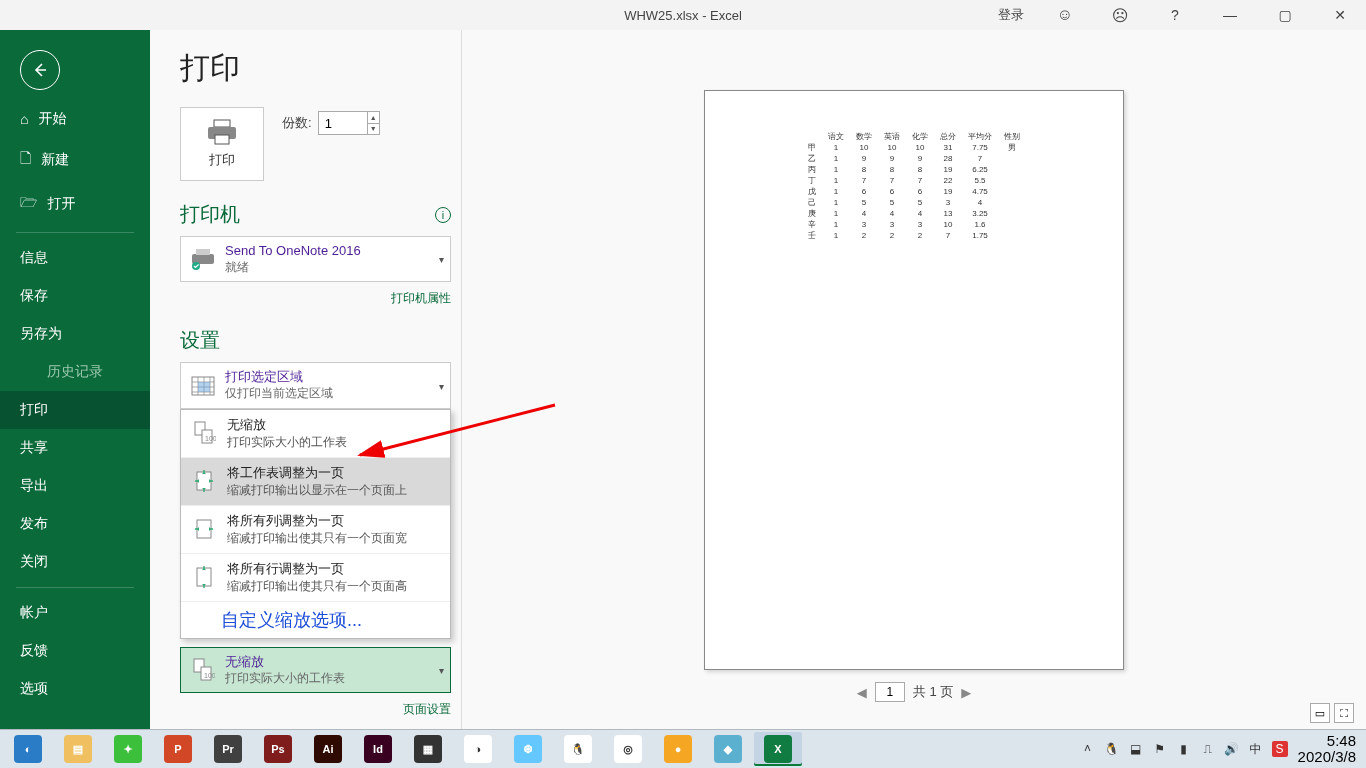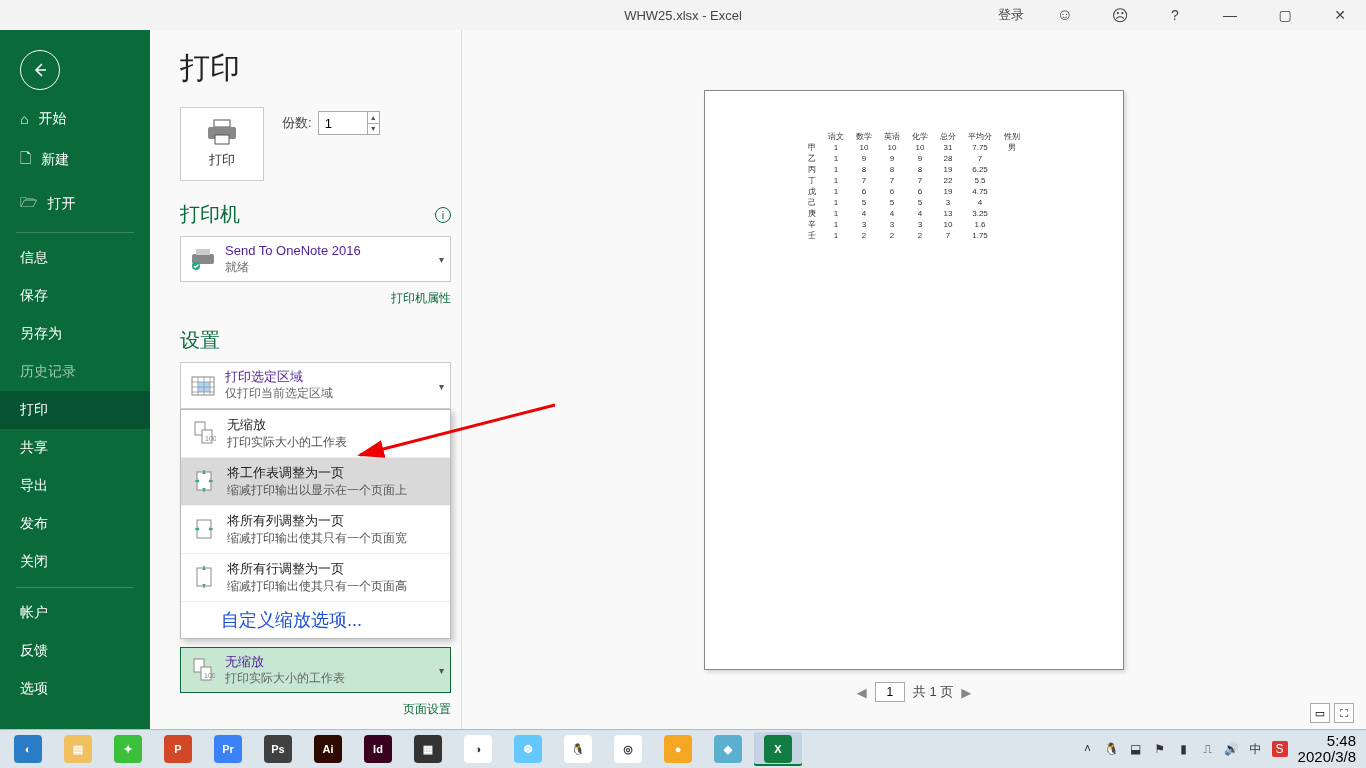--- a/index.html
+++ b/index.html
@@ -11,21 +11,21 @@
 .titlebar .right { margin-left: auto; display: flex; align-items: center; gap: 15px; padding-right: 6px; }
 .titlebar .tbtn { width: 40px; height: 28px; display: flex; align-items: center; justify-content: center; font-size: 14px; color: #444; cursor: pointer; }
 .titlebar .tbtn.face { font-size: 16px; }
 .titlebar .login { font-size: 13px; color: #444; padding: 0 6px; cursor: pointer; }
 
 
 .backstage { display: flex; height: 699px; }
 .sidebar { width: 150px; background: #0a6a3a; color: #fff; display: flex; flex-direction: column; padding-top: 10px; }
 .sidebar .back { width: 40px; height: 40px; margin: 10px 0 10px 20px; border: 1.5px solid #fff; border-radius: 50%; display: flex; align-items: center; justify-content: center; cursor: pointer; }
 .sidebar .item { padding: 10px 20px; font-size: 14px; cursor: pointer; display: flex; align-items: center; gap: 10px; }
-.sidebar .item.dim { color: #9bc8ad; }
+.sidebar .item.dim { color: #9bc8ad; justify-content: center; }
 .sidebar .item.active { background: #075230; }
 .sidebar .sep { height: 1px; background: rgba(255,255,255,0.2); margin: 6px 16px; }
 
 
 .main { flex: 1; background: #f9f9f9; display: flex; }
 .printcol { width: 312px; padding: 18px 10px 18px 30px; border-right: 1px solid #ddd; }
 .printcol h1 { font-size: 30px; font-weight: 300; color: #222; margin-bottom: 18px; }
 
 .printbtnrow { display: flex; align-items: flex-start; gap: 18px; }
 .printbtn { width: 84px; height: 74px; border: 1px solid #ccc; background: #fff; display: flex; flex-direction: column; align-items: center; justify-content: center; gap: 6px; cursor: pointer; }
@@ -442,24 +442,24 @@
       <div class="tb">
         <div class="appicon" style="background: rgb(240, 192, 96);">▤</div>
       </div>
       <div class="tb">
         <div class="appicon" style="background: rgb(60, 192, 60);">✦</div>
       </div>
       <div class="tb">
         <div class="appicon" style="background: rgb(210, 71, 38);">P</div>
       </div>
       <div class="tb">
-        <div class="appicon" style="background: #3b82f6;">Pr</div>
-      </div>
-      <div class="tb">
-        <div class="appicon" style="background: #404040;">Ps</div>
+        <div class="appicon" style="background: #404040;">Pr</div>
+      </div>
+      <div class="tb">
+        <div class="appicon" style="background: #7f1d1d;">Ps</div>
       </div>
       <div class="tb">
         <div class="appicon" style="background: rgb(46, 10, 0);">Ai</div>
       </div>
       <div class="tb">
         <div class="appicon" style="background: rgb(58, 0, 32);">Id</div>
       </div>
       <div class="tb">
         <div class="appicon" style="background: rgb(51, 51, 51);">▦</div>
       </div>

